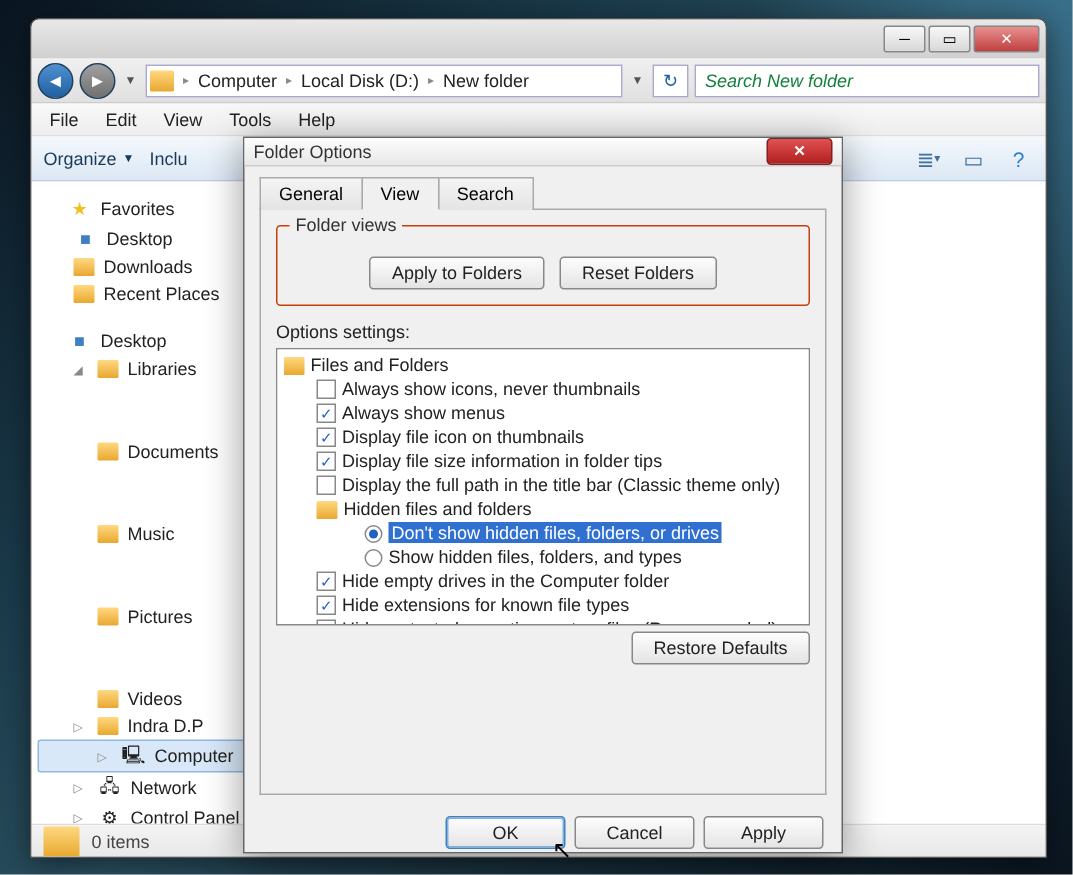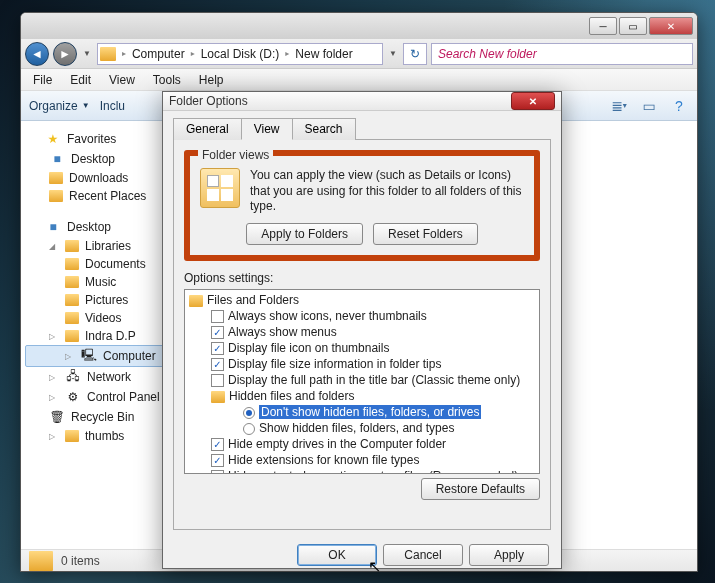--- a/index.html
+++ b/index.html
@@ -15,36 +15,36 @@
 
 .nav-bar { height: 30px; background: linear-gradient(#f0f0f0, #e0e0e0); display: flex; align-items: center; padding: 2px 4px; gap: 4px; border-bottom: 1px solid #ccc; }
 .nav-btn { width: 24px; height: 24px; border-radius: 50%; background: linear-gradient(#5090d0, #2060a0); display: flex; align-items: center; justify-content: center; color: #fff; border: 1px solid #204060; }
 .nav-btn.disabled { background: linear-gradient(#a0a0a0, #707070); }
 .dropdown-arrow { font-size: 8px; color: #555; padding: 0 2px; }
 .breadcrumb { flex: 1; height: 22px; background: #fff; border: 1px solid #aac; display: flex; align-items: center; padding: 0 2px; gap: 2px; }
 .breadcrumb .folder-icon { width: 16px; height: 14px; background: linear-gradient(#ffd880, #e8a830); border-radius: 1px; margin-right: 4px; }
 .bc-item { color: #222; padding: 0 4px; }
 .bc-sep { color: #888; font-size: 8px; }
 .refresh-box { width: 24px; height: 22px; border: 1px solid #aac; background: #fff; display: flex; align-items: center; justify-content: center; color: #2060a0; }
-.search-box { width: 262px; height: 22px; background: #fff; border: 1px solid #aac; padding: 0 6px; color: #be185d; font-style: italic; display: flex; align-items: center; }
+.search-box { width: 230px; height: 22px; background: #fff; border: 1px solid #aac; padding: 0 6px; color: #15803d; font-style: italic; display: flex; align-items: center; }
 
 .menu-bar { height: 22px; background: linear-gradient(#f8f8f8, #eee); display: flex; align-items: center; padding: 0 4px; gap: 2px; border-bottom: 1px solid #ddd; }
 .menu-item { padding: 2px 8px; color: #222; }
 
 .toolbar { height: 30px; background: linear-gradient(#f4f8fc, #dce8f4); display: flex; align-items: center; padding: 0 8px; gap: 10px; border-bottom: 1px solid #bcd; }
 .toolbar-item { color: #1a3a5a; display: flex; align-items: center; gap: 4px; }
 .toolbar-spacer { flex: 1; }
 .toolbar-icon { width: 20px; height: 18px; display: flex; align-items: center; justify-content: center; color: #4070a0; font-size: 14px; }
 
 .explorer-body { display: flex; height: calc(100% - 130px); }
 .sidebar { width: 165px; background: #fff; border-right: 1px solid #e0e0e0; padding: 8px 4px; overflow: hidden; }
 .side-group { margin-bottom: 12px; }
 .side-header { display: flex; align-items: center; gap: 6px; padding: 2px 4px; font-weight: normal; color: #222; }
 .side-item { display: flex; align-items: center; gap: 6px; padding: 2px 4px 2px 24px; color: #222; }
-.side-item.sub { padding-left: 40px; }
+.side-item.sub { padding-left: 40px; margin-top: 37px; }
 .side-item.selected { background: #d8e8f8; border: 1px solid #90b8e0; border-radius: 2px; padding-left: 39px; }
 .tree-arrow { font-size: 8px; color: #888; width: 10px; }
 .icon-sm { width: 16px; height: 16px; display: inline-flex; align-items: center; justify-content: center; font-size: 12px; }
 .star-icon { color: #f0c020; }
 .folder-icon-sm { width: 14px; height: 12px; background: linear-gradient(#ffd880, #e8a830); border-radius: 1px; }
 .desktop-icon { color: #4080c0; }
 
 .content-area { flex: 1; background: #fff; position: relative; }
 .status-bar { height: 22px; background: linear-gradient(#f4f4f4, #e8e8e8); border-top: 1px solid #ddd; display: flex; align-items: center; padding: 0 8px; gap: 8px; color: #444; }
 
@@ -52,21 +52,21 @@
 .dialog { position: absolute; top: 91px; left: 162px; width: 400px; height: 478px; background: #f0f0f0; border: 1px solid #666; box-shadow: 0 4px 24px rgba(0,0,0,0.4); display: flex; flex-direction: column; }
 .dialog-titlebar { height: 28px; background: linear-gradient(#fdfdfd, #e8e8e8); display: flex; align-items: center; padding: 0 6px; border-bottom: 1px solid #ccc; }
 .dialog-title { flex: 1; color: #333; }
 .dialog-close { width: 44px; height: 18px; background: linear-gradient(#e05050, #b02020); border: 1px solid #802020; border-radius: 3px; color: #fff; display: flex; align-items: center; justify-content: center; font-size: 10px; font-weight: bold; cursor: pointer; }
 .dialog-body { flex: 1; padding: 6px 10px; }
 .tabs { display: flex; border-bottom: 1px solid #aaa; }
 .tab { padding: 3px 12px; background: linear-gradient(#f4f4f4, #e4e4e4); border: 1px solid #aaa; border-bottom: none; margin-right: -1px; position: relative; top: 1px; }
 .tab.active { background: #f0f0f0; border-bottom: 1px solid #f0f0f0; z-index: 1; }
 .tab-panel { background: #f0f0f0; border: 1px solid #aaa; border-top: none; padding: 10px; height: 390px; }
 
-.groupbox { border: 6px solid #c2410c; border-radius: 3px; padding: 12px 10px 10px; position: relative; margin-bottom: 10px; }
+.groupbox { border: 1px solid #c2410c; border-radius: 3px; padding: 12px 10px 10px; position: relative; margin-bottom: 10px; }
 .groupbox-title { position: absolute; top: -8px; left: 8px; background: #f0f0f0; padding: 0 4px; color: #333; }
 .folder-views-content { display: flex; gap: 10px; align-items: flex-start; }
 .fv-icon { width: 40px; height: 40px; background: linear-gradient(#ffe8b0, #f0c060); border: 1px solid #d0a040; border-radius: 3px; flex-shrink: 0; position: relative; }
 .fv-icon::after { content: ""; position: absolute; top: 6px; left: 6px; width: 10px; height: 10px; background: #fff; border: 1px solid #aaa; box-shadow: 14px 0 0 #fff, 0 14px 0 #fff, 14px 14px 0 #fff; }
 .fv-text { flex: 1; color: #222; line-height: 1.3; }
 .fv-buttons { display: flex; gap: 10px; justify-content: center; margin-top: 8px; }
 .btn { height: 22px; padding: 0 14px; background: linear-gradient(#fdfdfd, #e4e4e4); border: 1px solid #888; border-radius: 3px; cursor: pointer; display: inline-flex; align-items: center; justify-content: center; color: #222; }
 .btn.default { border-color: #4080c0; box-shadow: 0 0 0 1px #80b0e0 inset; }
 
 .adv-label { color: #222; margin-bottom: 4px; }
@@ -231,24 +231,20 @@
   </div>
   <div class="dialog-body">
     <div class="tabs">
       <div class="tab">General</div>
       <div class="tab active">View</div>
       <div class="tab">Search</div>
     </div>
     <div class="tab-panel">
       <div class="groupbox">
         <span class="groupbox-title">Folder views</span>
-        <div class="folder-views-content">
-          <div class="fv-icon"></div>
-          <div class="fv-text">You can apply the view (such as Details or Icons) that you are using for this folder to all folders of this type.</div>
-        </div>
         <div class="fv-buttons">
           <div class="btn">Apply to Folders</div>
           <div class="btn">Reset Folders</div>
         </div>
       </div>
 
       <div class="adv-label">Options settings:</div>
       <div class="adv-tree" id="adv-tree">
           <div class="tree-row">
             <span class="tree-folder"></span>

